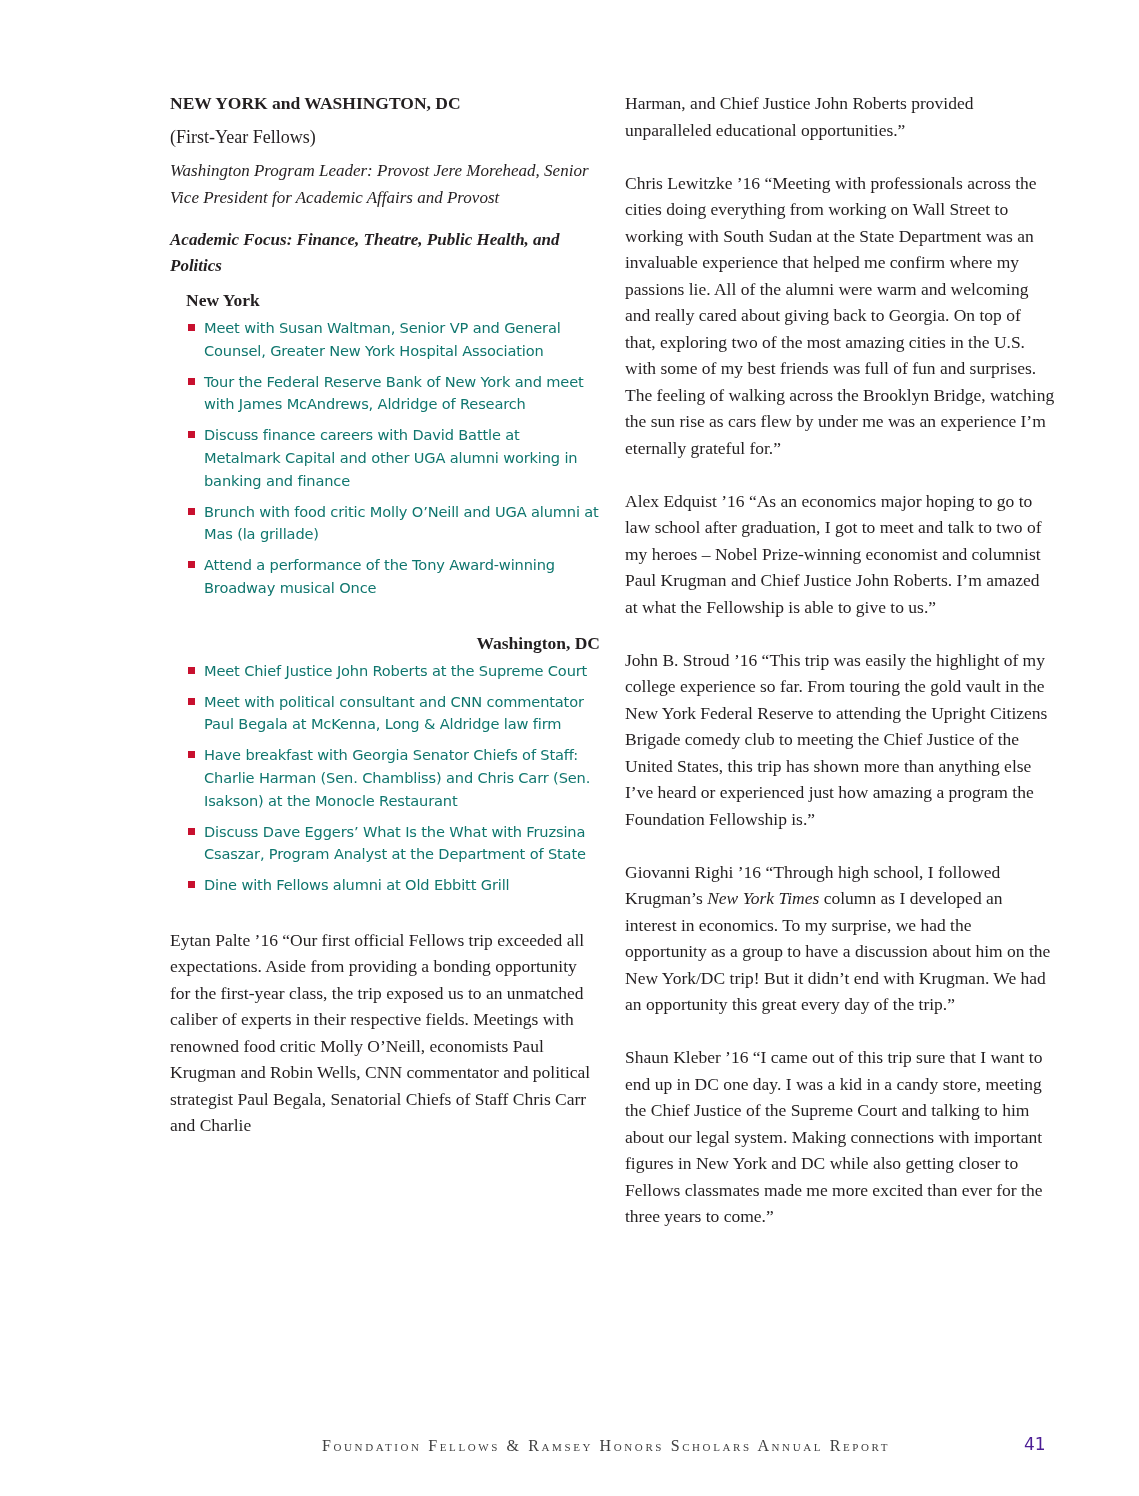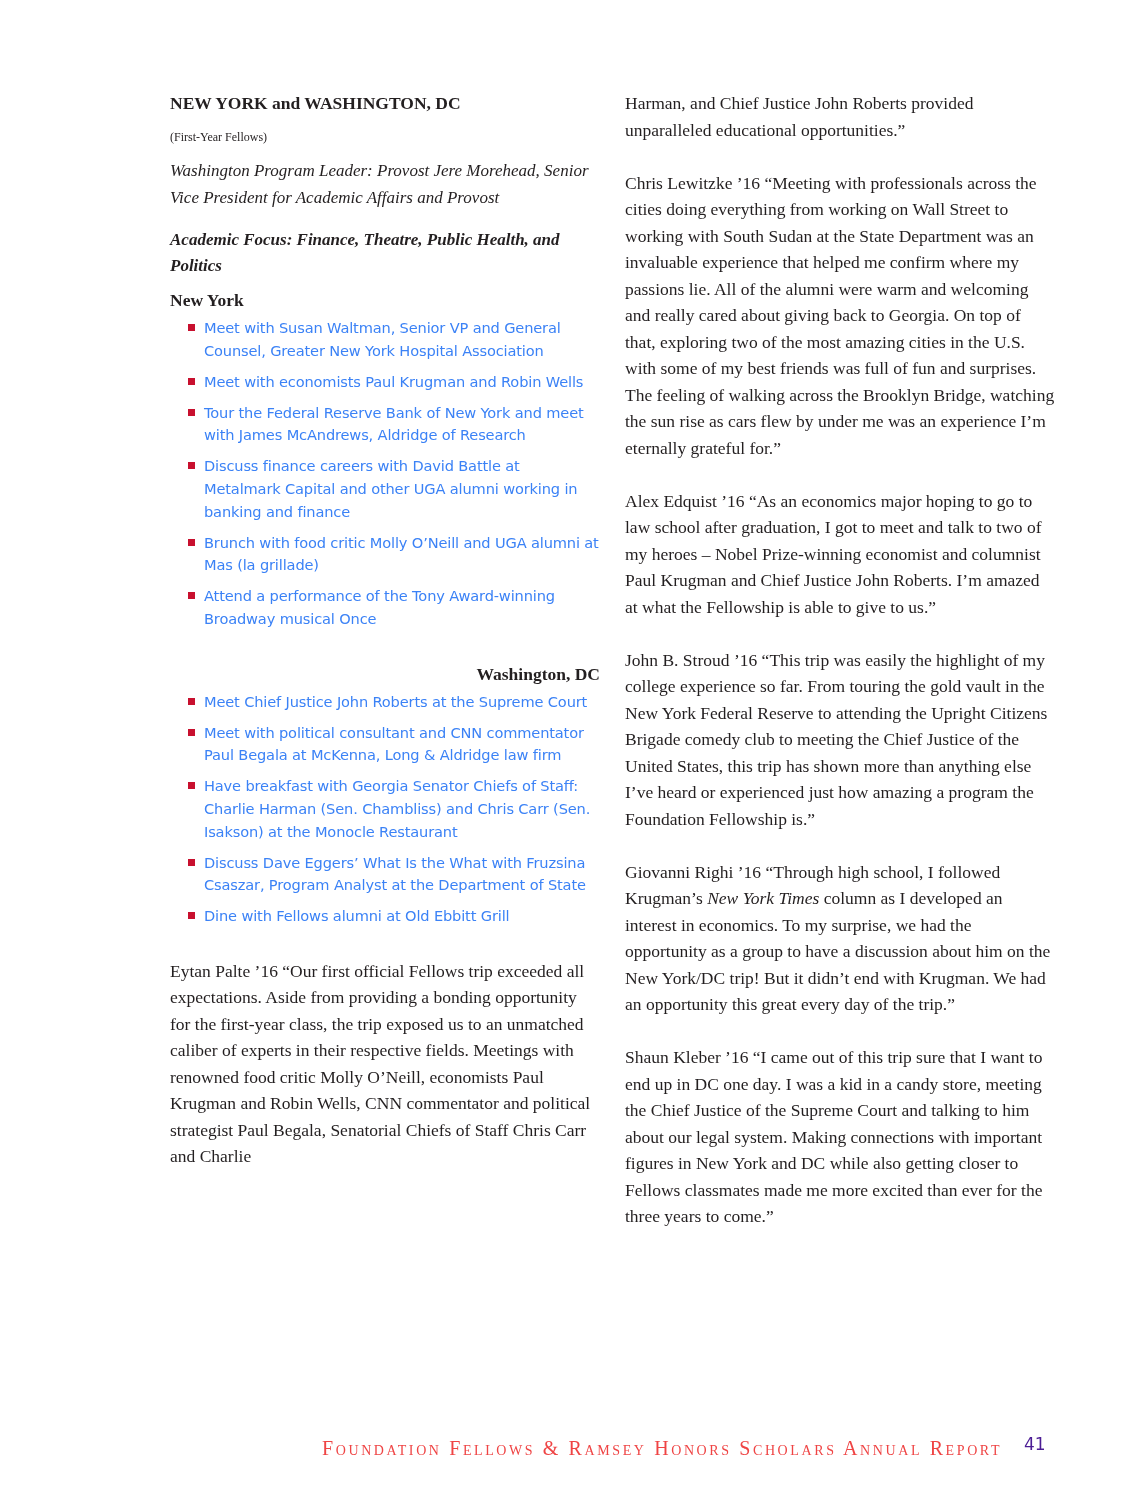--- a/index.html
+++ b/index.html
@@ -1,47 +1,46 @@
 <!DOCTYPE html>
 <html><head>
 <meta charset="utf-8">
 <style>
   html, body { margin: 0; padding: 0; background: #ffffff; }
   body { width: 1139px; height: 1496px; position: relative; overflow: hidden; color: #231f20; }
   .col { position: absolute; top: 90px; }
   .col-left { left: 170px; width: 430px; }
   .col-right { left: 625px; width: 430px; }
   .title { font-family: "Liberation Serif", serif; font-weight: bold; font-size: 17.5px; line-height: 26px; margin: 0 0 8px 0; }
-  .sub { font-family: "Liberation Serif", serif; font-size: 12px; line-height: 26px; margin: 0 0 8px 0; }
+  .sub { font-family: "Liberation Serif", serif; font-size: 18px; line-height: 26px; margin: 0 0 8px 0; }
   .ital { font-family: "Liberation Serif", serif; font-style: italic; font-size: 17px; line-height: 26.5px; margin: 0 0 8px 0; }
   .focus { font-family: "Liberation Serif", serif; font-style: italic; font-weight: bold; font-size: 17px; line-height: 26px; margin: 16px 0 8px 0; }
-  .city { font-family: "Liberation Serif", serif; font-weight: bold; font-size: 17.5px; line-height: 26px; margin: 0 0 4px 0; }
+  .city { font-family: "Liberation Serif", serif; font-weight: bold; font-size: 17.5px; line-height: 26px; margin: 0 0 4px 16px; }
   .city.dc { margin-top: 30px; text-align: right; }
   ul.bul { list-style: none; margin: 0; padding: 0 0 0 18px; }
-  ul.bul li { position: relative; padding-left: 16px; font-family: "DejaVu Sans", sans-serif; font-size: 14.6px; line-height: 22.6px; margin-bottom: 8.5px; color: #3b82f6; letter-spacing: -0.15px; }
+  ul.bul li { position: relative; padding-left: 16px; font-family: "DejaVu Sans", sans-serif; font-size: 14.6px; line-height: 22.6px; margin-bottom: 8.5px; color: #0f766e; letter-spacing: -0.15px; }
   ul.bul li .sq { position: absolute; left: 0; top: 7px; width: 7px; height: 7px; background: #c8102e; }
   .quote { font-family: "Liberation Serif", serif; font-size: 17.5px; line-height: 26.5px; margin: 0 0 26.5px 0; }
   .quote b { font-weight: normal; }
   .q-first { margin-top: 30px; }
-  .footer { position: absolute; top: 1437px; left: 322px; font-family: "Liberation Serif", serif; font-size: 20px; letter-spacing: 2.6px; font-variant: small-caps; color: #ef4444; }
+  .footer { position: absolute; top: 1437px; left: 322px; font-family: "Liberation Serif", serif; font-size: 16px; letter-spacing: 2.6px; font-variant: small-caps; color: #404040; }
   .pagenum { position: absolute; top: 1434px; left: 1024px; font-family: "DejaVu Sans", sans-serif; font-size: 17px; color: #4c1d95; }
 </style>
 </head>
 <body>
 
 <div class="col col-left">
   <p class="title">NEW YORK and WASHINGTON, DC</p>
   <p class="sub">(First-Year Fellows)</p>
   <p class="ital">Washington Program Leader: Provost Jere Morehead, Senior Vice President for Academic Affairs and Provost</p>
   <p class="focus">Academic Focus: Finance, Theatre, Public Health, and Politics</p>
 
   <p class="city">New York</p>
   <ul class="bul">
     <li><span class="sq"></span><span>Meet with Susan Waltman, Senior VP and General Counsel, Greater New York Hospital Association</span></li>
-    <li><span class="sq"></span><span>Meet with economists Paul Krugman and Robin Wells</span></li>
     <li><span class="sq"></span><span>Tour the Federal Reserve Bank of New York and meet with James McAndrews, Aldridge of Research</span></li>
     <li><span class="sq"></span><span>Discuss finance careers with David Battle at Metalmark Capital and other UGA alumni working in banking and finance</span></li>
     <li><span class="sq"></span><span>Brunch with food critic Molly O’Neill and UGA alumni at Mas (la grillade)</span></li>
     <li><span class="sq"></span><span>Attend a performance of the Tony Award-winning Broadway musical Once</span></li>
   </ul>
 
   <p class="city dc">Washington, DC</p>
   <ul class="bul">
     <li><span class="sq"></span><span>Meet Chief Justice John Roberts at the Supreme Court</span></li>
     <li><span class="sq"></span><span>Meet with political consultant and CNN commentator Paul Begala at McKenna, Long &amp; Aldridge law firm</span></li>

